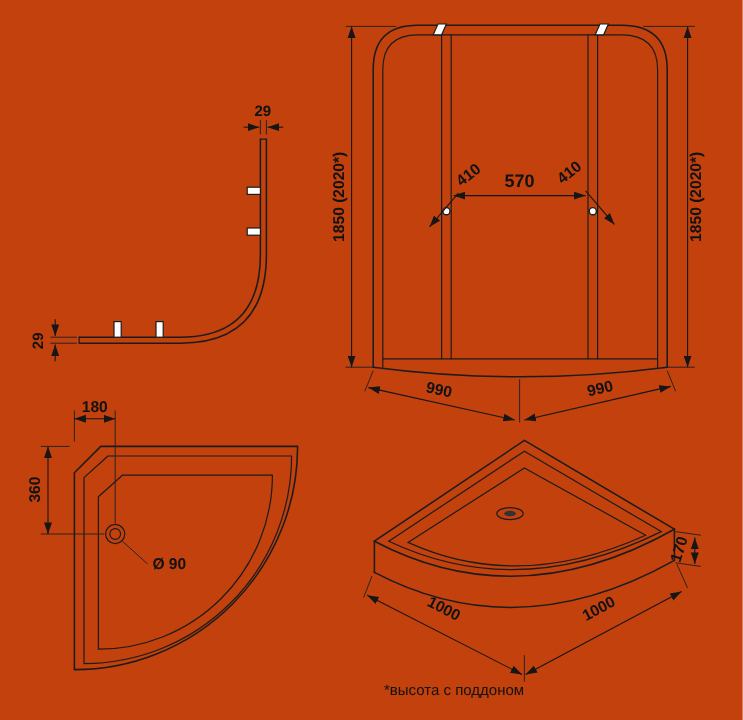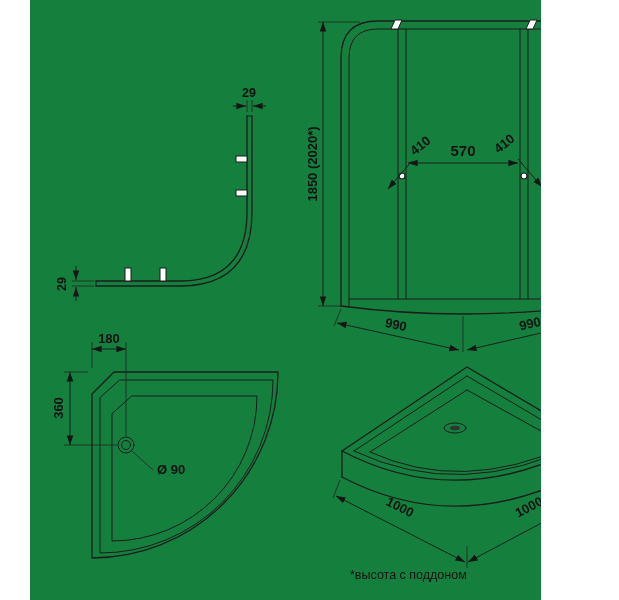--- a/index.html
+++ b/index.html
@@ -1,17 +1,17 @@
 <!DOCTYPE html>
 <html><head>
 <meta charset="utf-8">
 <style>
   html,body{margin:0;padding:0;background:#fff;}
-  .stage{position:relative;width:511px;height:600px;background:#15803d;overflow:hidden;
-         font-family:"Liberation Sans",sans-serif;margin-left:30px;}
+  .stage{position:relative;width:619px;height:600px;background:#c2410c;overflow:hidden;
+         font-family:"Liberation Sans",sans-serif;}
   svg{display:block;}
   svg text{font-family:"Liberation Sans",sans-serif;fill:#121212;font-weight:600;}
   .ln{fill:none;stroke:#1c1c1c;stroke-width:1.3;stroke-linecap:round;stroke-linejoin:round;}
   .ln2{fill:none;stroke:#1c1c1c;stroke-width:1;stroke-linecap:round;stroke-linejoin:round;}
   .ext{fill:none;stroke:#222;stroke-width:0.8;}
   .dim{fill:none;stroke:#161616;stroke-width:0.9;marker-start:url(#arw);marker-end:url(#arw);}
   .dimE{fill:none;stroke:#161616;stroke-width:0.9;marker-end:url(#arw);}
   .clip{fill:#ffffff;stroke:#1c1c1c;stroke-width:1;}
   .handle{fill:#ffffff;stroke:#1c1c1c;stroke-width:1.2;}
   .t12{font-size:12.5px;}

